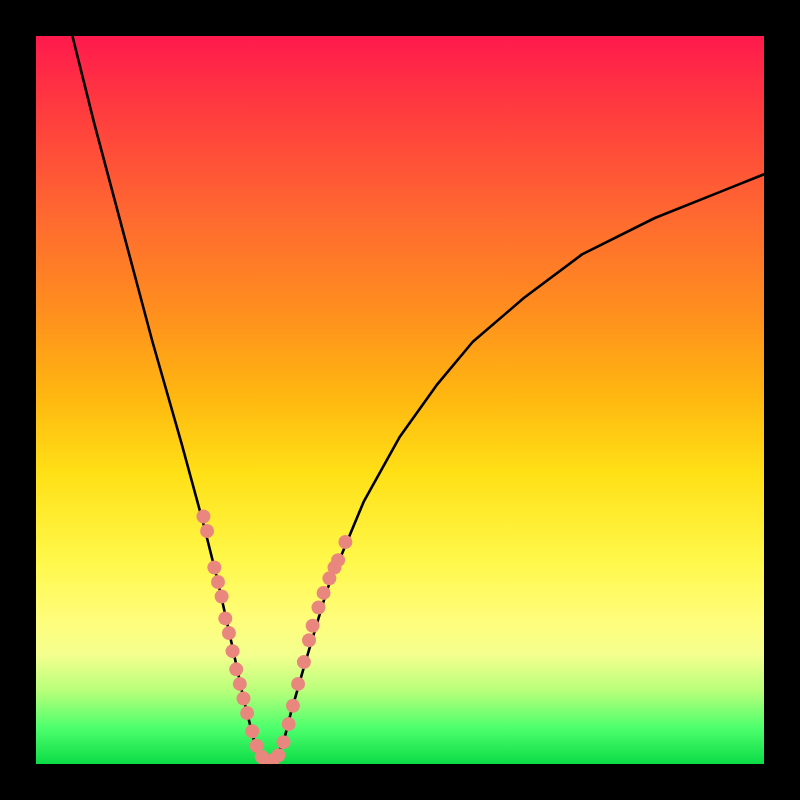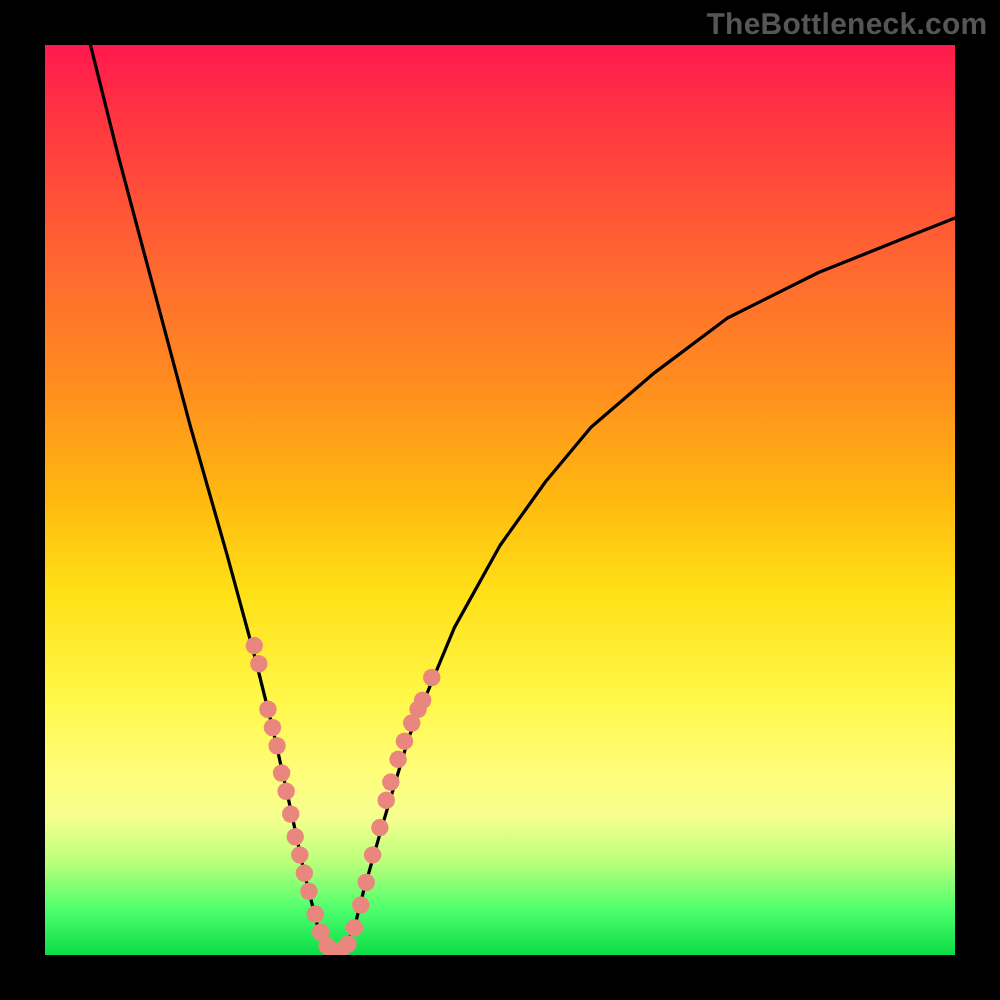--- a/index.html
+++ b/index.html
@@ -97,14 +97,13 @@
           <circle cx="276.64" cy="589.68" r="7" fill="#e9877f"></circle>
           <circle cx="282.46" cy="571.48" r="7" fill="#e9877f"></circle>
           <circle cx="287.56" cy="556.92" r="7" fill="#e9877f"></circle>
           <circle cx="293.38" cy="542.36" r="7" fill="#e9877f"></circle>
           <circle cx="298.48" cy="531.44" r="7" fill="#e9877f"></circle>
           <circle cx="302.12" cy="524.16" r="7" fill="#e9877f"></circle>
           <circle cx="309.40" cy="505.96" r="7" fill="#e9877f"></circle>
         </g>
     </svg>
   </div>
-  <div class="watermark">TheBottleneck.com</div>
 </div>
 
 </body></html>

